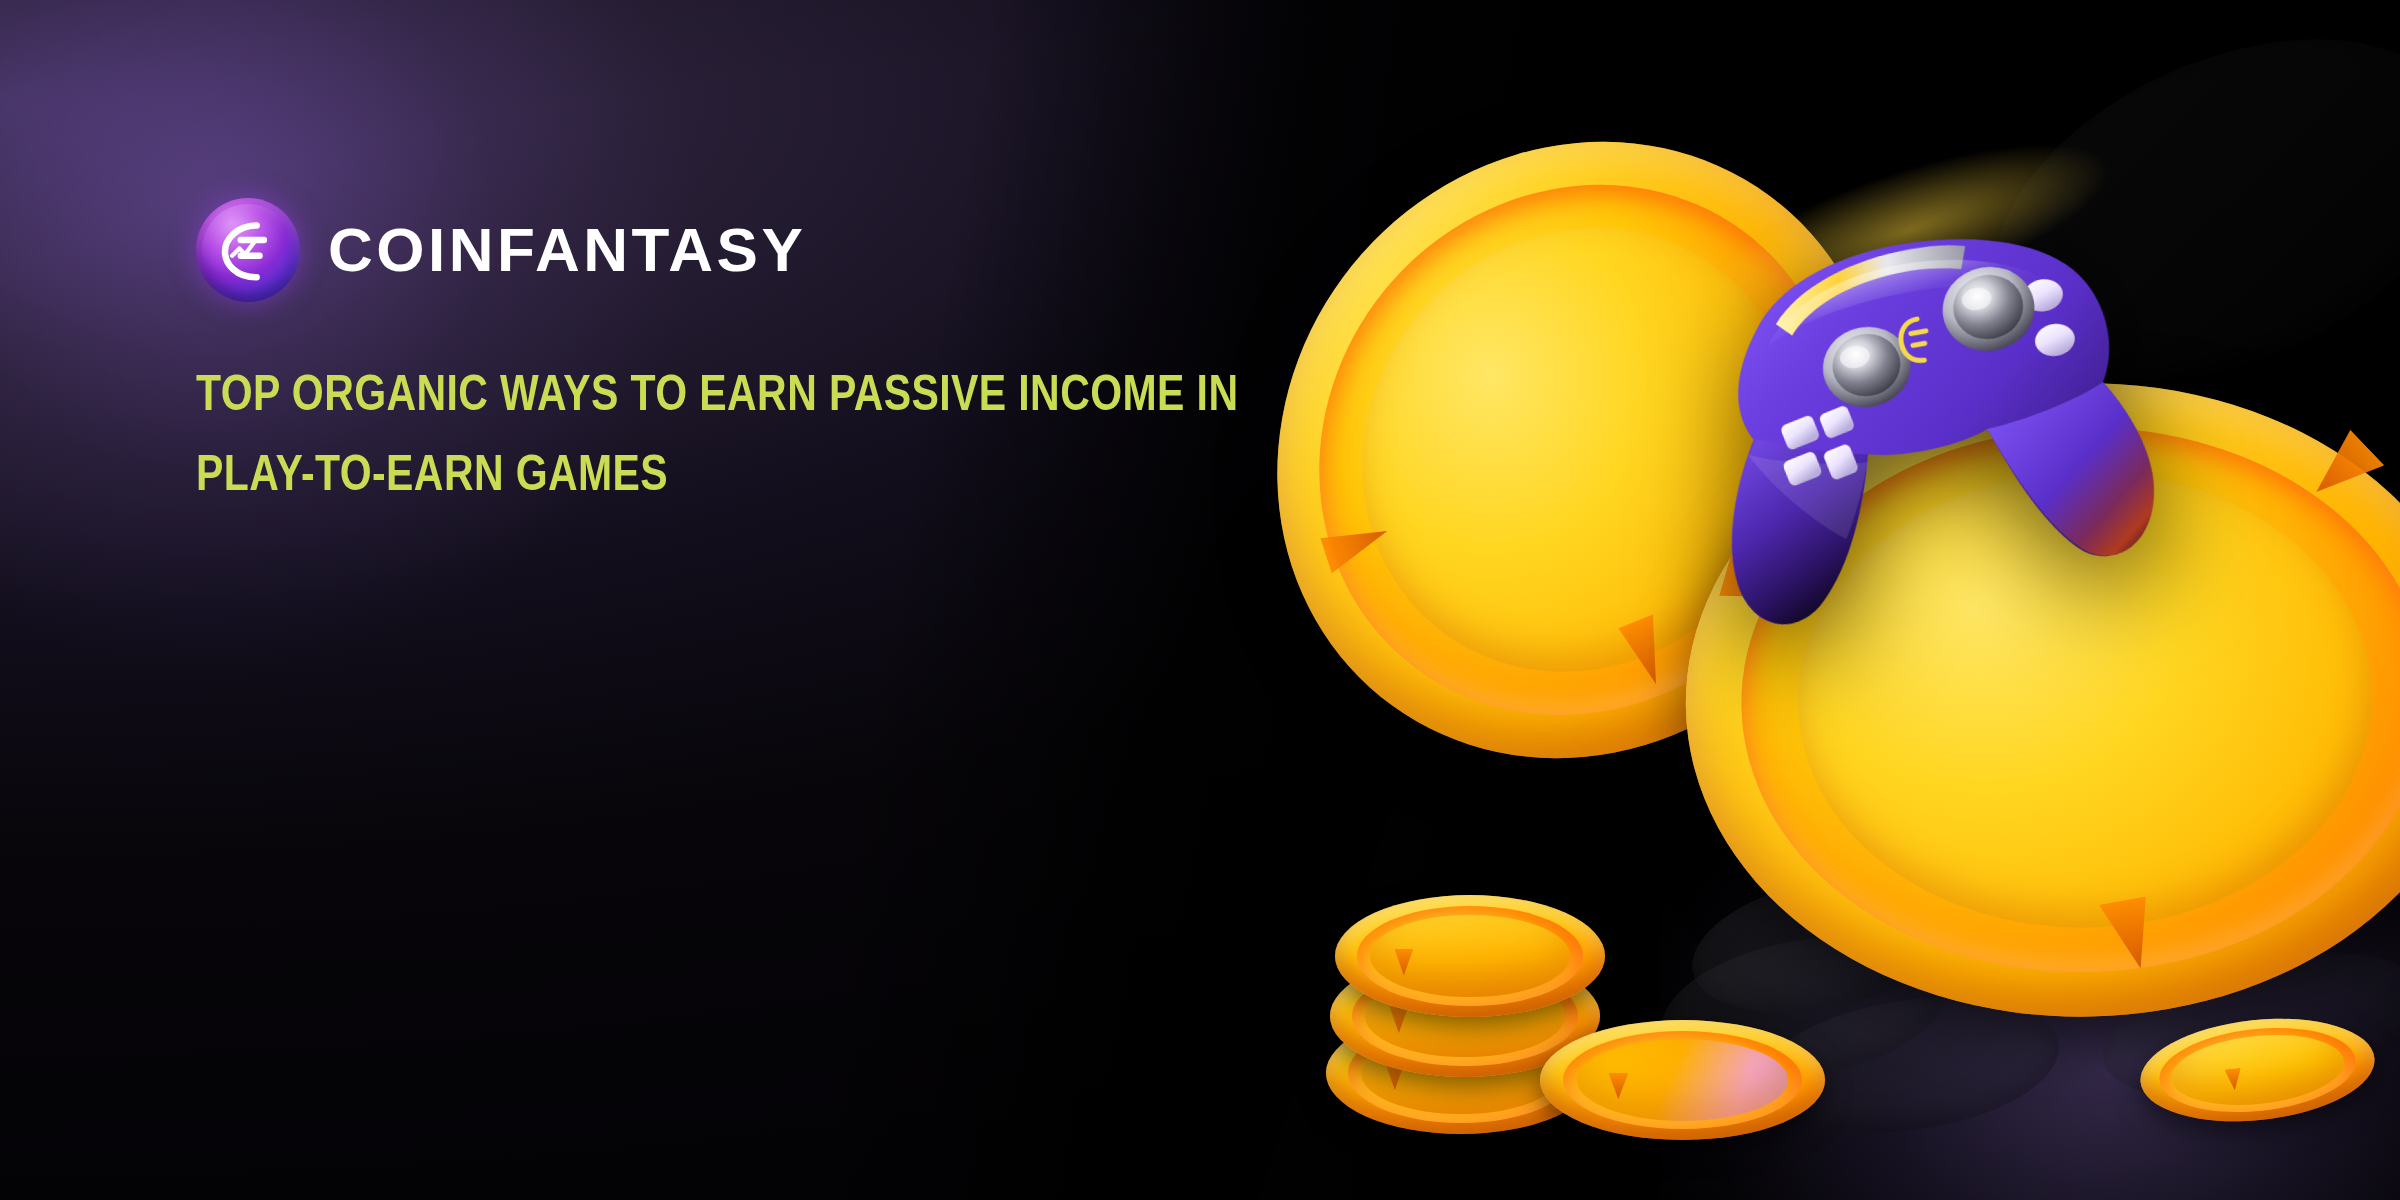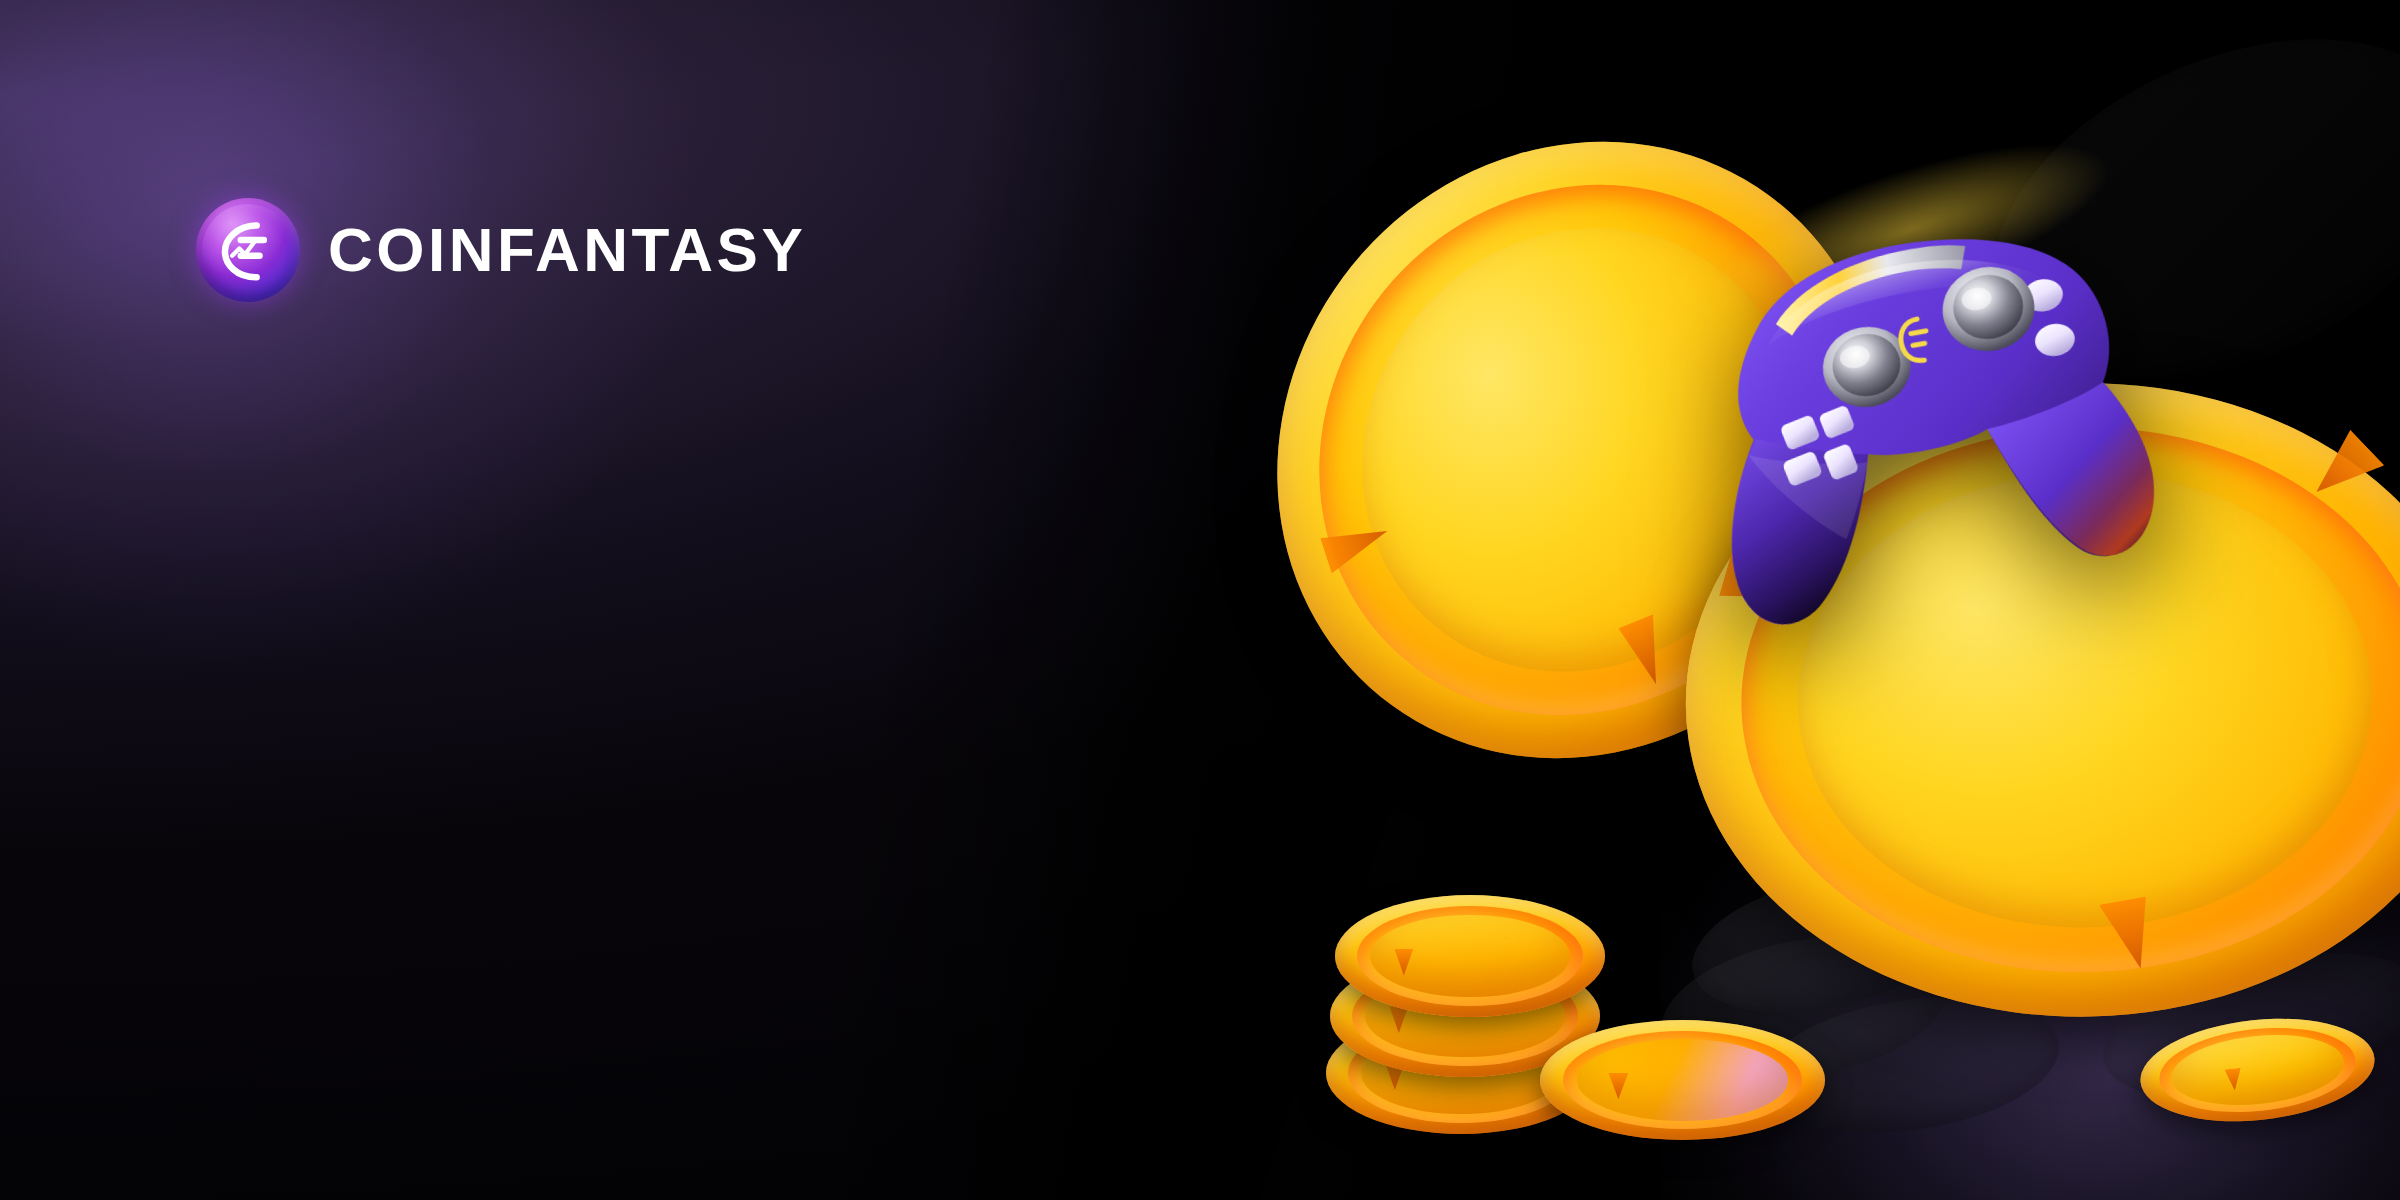--- a/index.html
+++ b/index.html
@@ -436,16 +436,20 @@
             <path d="M40 36 L72 36"></path>
             <path d="M40 58 L66 58"></path>
           </g>
           <polyline points="28,58 38,48 46,56 58,40" fill="none" stroke="#ffffff" stroke-width="6" stroke-linecap="round" stroke-linejoin="round"></polyline>
         </svg>
       </span>
       <span class="wordmark">COINFANTASY</span>
     </div>
 
 
+    <div class="subhead">
+      <span class="subhead-line s1">TOP ORGANIC WAYS TO EARN PASSIVE INCOME IN</span>
+      <span class="subhead-line s2">PLAY-TO-EARN GAMES</span>
+    </div>
   </div>
 
   <div class="bg-vignette"></div>
 </div>
 
 </body></html>

